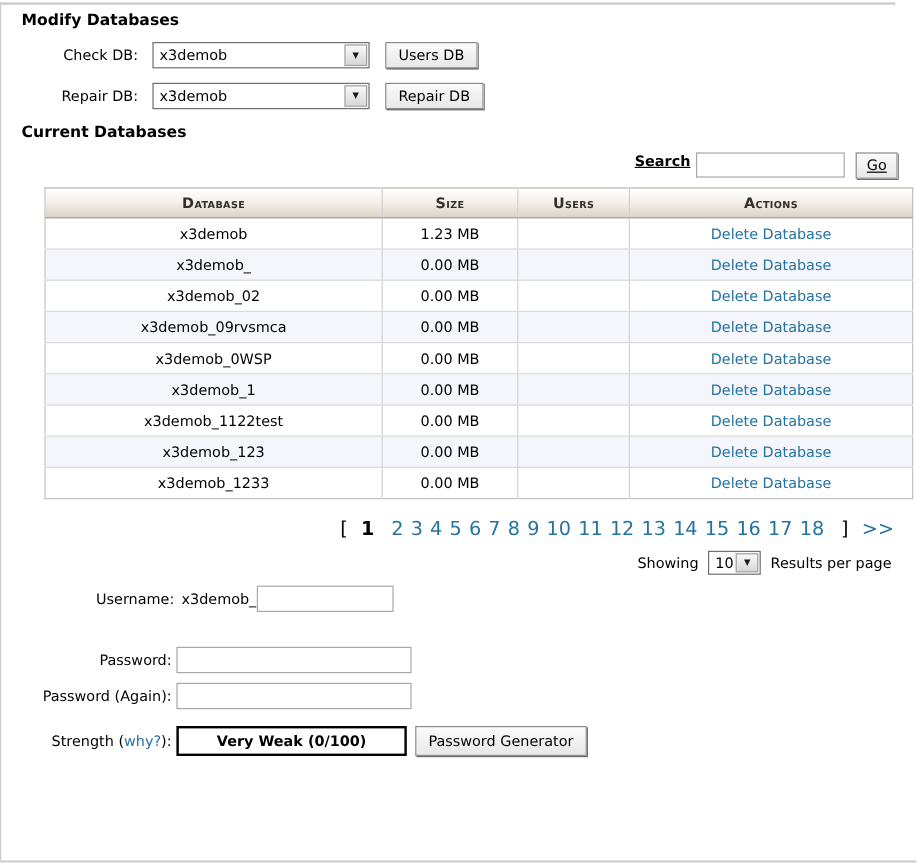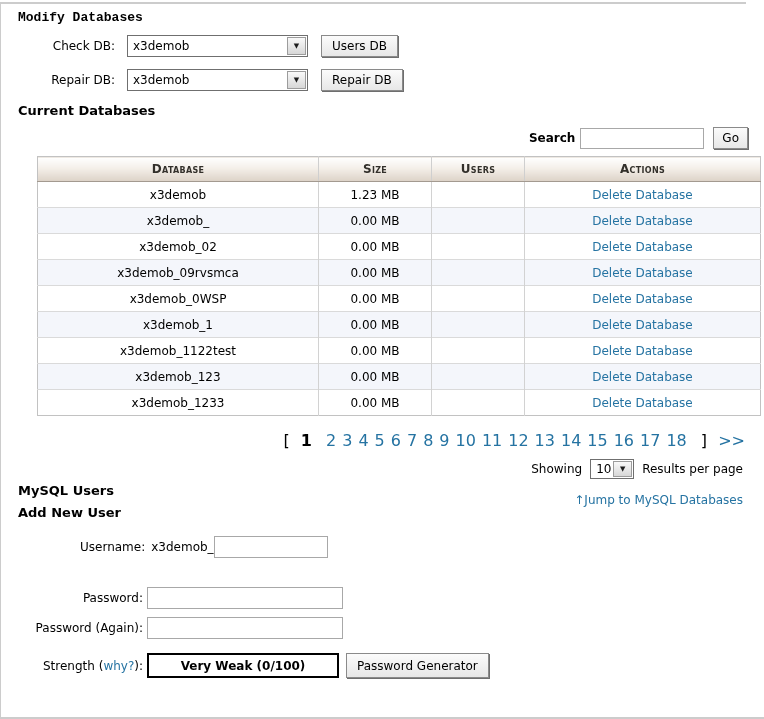--- a/index.html
+++ b/index.html
@@ -7,43 +7,43 @@
     position:relative; width:764px; height:719px; background:#ffffff;
     font-family:"DejaVu Sans","Liberation Sans",sans-serif; font-size:12px; color:#000;
     overflow:hidden;
   }
   .border-top    { position:absolute; top:2px; left:0; width:746px; height:2px; background:#cccccc; }
   .border-left   { position:absolute; top:2px; left:0; width:1px; height:715px; background:#cccccc; }
   .border-bottom { position:absolute; bottom:0; left:0; width:764px; height:2px; background:#cccccc; }
   .content { position:relative; padding:10px 0 0 18px; }
 
   .section-heading { font-size:13px; font-weight:bold; margin:0; color:#000; }
-  #modify-heading { margin-bottom:10px;font-family:Liberation Mono, monospace; }
+  #modify-heading { margin-bottom:10px; }
 
   .form-row { display:flex; align-items:center; margin-bottom:12px; }
   .form-row .lbl { width:97px; text-align:right; margin-right:12px; }
 
   
   .combo { width:181px; height:22px; box-sizing:border-box; border:1px solid #6f6f6f;
            background:#fff; display:flex; align-items:center; cursor:default; }
   .combo-val { flex:1; padding-left:5px; white-space:nowrap; overflow:hidden; }
   .combo-btn { width:17px; align-self:stretch; margin:1px; border:1px solid #9c9c9c;
                background:linear-gradient(#f9f9f9,#d7d7d7); display:flex; align-items:center;
                justify-content:center; font-size:7px; color:#1c1c1c; }
   .combo.mini { width:44px; height:20px; }
 
   .btn { height:22px; padding:0 10px; background:linear-gradient(#fbfbfb,#e7e7e7);
          border:1px solid #8a8a8a; box-shadow:1px 1px 0 #6e6e6e;
          font-family:inherit; font-size:12px; color:#000; cursor:pointer; }
 
   input.textbox { box-sizing:border-box; height:22px; border:1px solid #a8a8a8;
                   font-family:inherit; font-size:12px; padding:0 4px; background:#fff; }
 
-  .search-row { display:flex; justify-content:flex-end; align-items:center;
-                width:730px; margin:9px 0 7px; }
+  .search-row { display:flex; justify-content:flex-end; align-items:flex-start;
+                width:730px; margin:9px 0 7px;text-decoration:underline; }
   .search-row .search-lbl { font-weight:bold; margin-right:5px; }
   #search-input { width:124px; height:21px; }
   #go-button { margin-left:9px; padding:0 8px; }
 
   table.db-table { width:711px; margin-left:19px; border-collapse:collapse;
                    border:1px solid #c2c2c2; table-layout:fixed; }
   .db-table th { height:22px; font-size:12px; font-weight:bold; font-variant:small-caps;
                  color:#33302b; letter-spacing:.3px;
                  background:linear-gradient(#ffffff 0%, #f4efe9 45%, #dcd2c7 100%);
                  border-bottom:1px solid #a39a90; border-left:1px solid #cfcfcf; }
@@ -198,29 +198,20 @@
 
     <div class="showing-row">
       <span>Showing</span>
       <div class="combo mini">
         <span class="combo-val">10</span>
         <span class="combo-btn">▼</span>
       </div>
       <span>Results per page</span>
     </div>
 
-    <div class="users-head-row">
-      <div class="users-headings">
-        <div class="section-heading">MySQL Users</div>
-        <div class="section-heading">Add New User</div>
-      </div>
-      <div class="jump-link">
-        <a href="#"><span>↑</span><span>Jump to MySQL Databases</span></a>
-      </div>
-    </div>
 
     <div class="username-row">
       <span>Username:</span>
       <span class="prefix">x3demob_</span>
       <input class="textbox" id="username-input" type="text" style="">
     </div>
 
     <div class="pw-row" id="password-row">
       <span class="lbl">Password:</span>
       <input class="textbox pw-input" type="password" style="">

